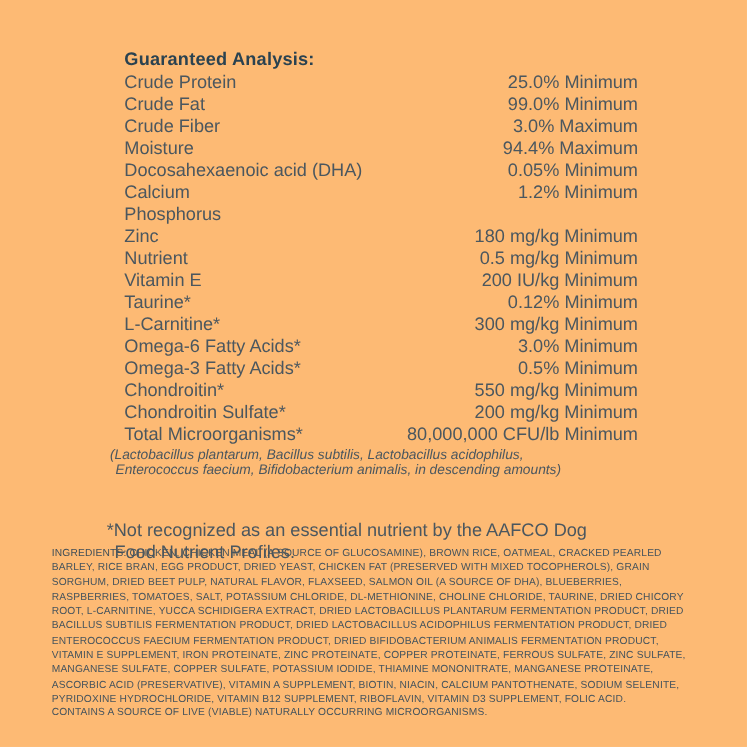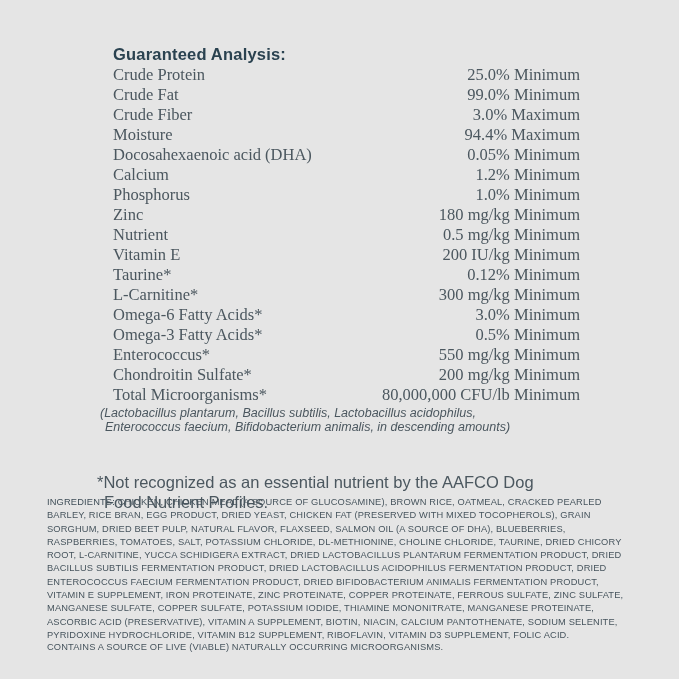--- a/index.html
+++ b/index.html
@@ -9,37 +9,37 @@
     background: #f1dbb3;
     overflow: hidden;
     font-family: "Liberation Sans", "DejaVu Sans", sans-serif;
     color: #4b575f;
     -webkit-font-smoothing: antialiased;
   }
   .label-panel {
     position: relative;
     width: 679px;
     height: 679px;
-    background: #e5e5e5;
+    background: #fdba74;
   }
   
   .ga-block {
     position: absolute;
     left: 113px;
     top: 44px;
     width: 467px;
   }
   .ga-title {
     font-size: 16.5px;
     line-height: 21px;
     font-weight: bold;
     color: #2a4250;
     letter-spacing: 0.2px;
   }
-  .ga-table { width: 100%; font-family: Liberation Serif, serif; }
+  .ga-table { width: 100%; }
   .ga-row {
     display: flex;
     justify-content: space-between;
     font-size: 16.5px;
     line-height: 20px;
     color: #4b575f;
   }
   .ga-label { white-space: nowrap; }
   .ga-value { white-space: nowrap; text-align: left; }
   
@@ -115,21 +115,20 @@
         <div class="ga-row">
           <span class="ga-label">Docosahexaenoic acid (DHA)</span>
           <span class="ga-value">0.05% Minimum</span>
         </div>
         <div class="ga-row">
           <span class="ga-label">Calcium</span>
           <span class="ga-value">1.2% Minimum</span>
         </div>
         <div class="ga-row">
           <span class="ga-label">Phosphorus</span>
-          <span class="ga-value">1.0% Minimum</span>
         </div>
         <div class="ga-row">
           <span class="ga-label">Zinc</span>
           <span class="ga-value">180 mg/kg Minimum</span>
         </div>
         <div class="ga-row">
           <span class="ga-label">Nutrient</span>
           <span class="ga-value">0.5 mg/kg Minimum</span>
         </div>
         <div class="ga-row">
@@ -146,21 +145,21 @@
         </div>
         <div class="ga-row">
           <span class="ga-label">Omega-6 Fatty Acids*</span>
           <span class="ga-value">3.0% Minimum</span>
         </div>
         <div class="ga-row">
           <span class="ga-label">Omega-3 Fatty Acids*</span>
           <span class="ga-value">0.5% Minimum</span>
         </div>
         <div class="ga-row">
-          <span class="ga-label">Enterococcus*</span>
+          <span class="ga-label">Chondroitin*</span>
           <span class="ga-value">550 mg/kg Minimum</span>
         </div>
         <div class="ga-row">
           <span class="ga-label">Chondroitin Sulfate*</span>
           <span class="ga-value">200 mg/kg Minimum</span>
         </div>
         <div class="ga-row">
           <span class="ga-label">Total Microorganisms*</span>
           <span class="ga-value">80,000,000 CFU/lb Minimum</span>
         </div>

